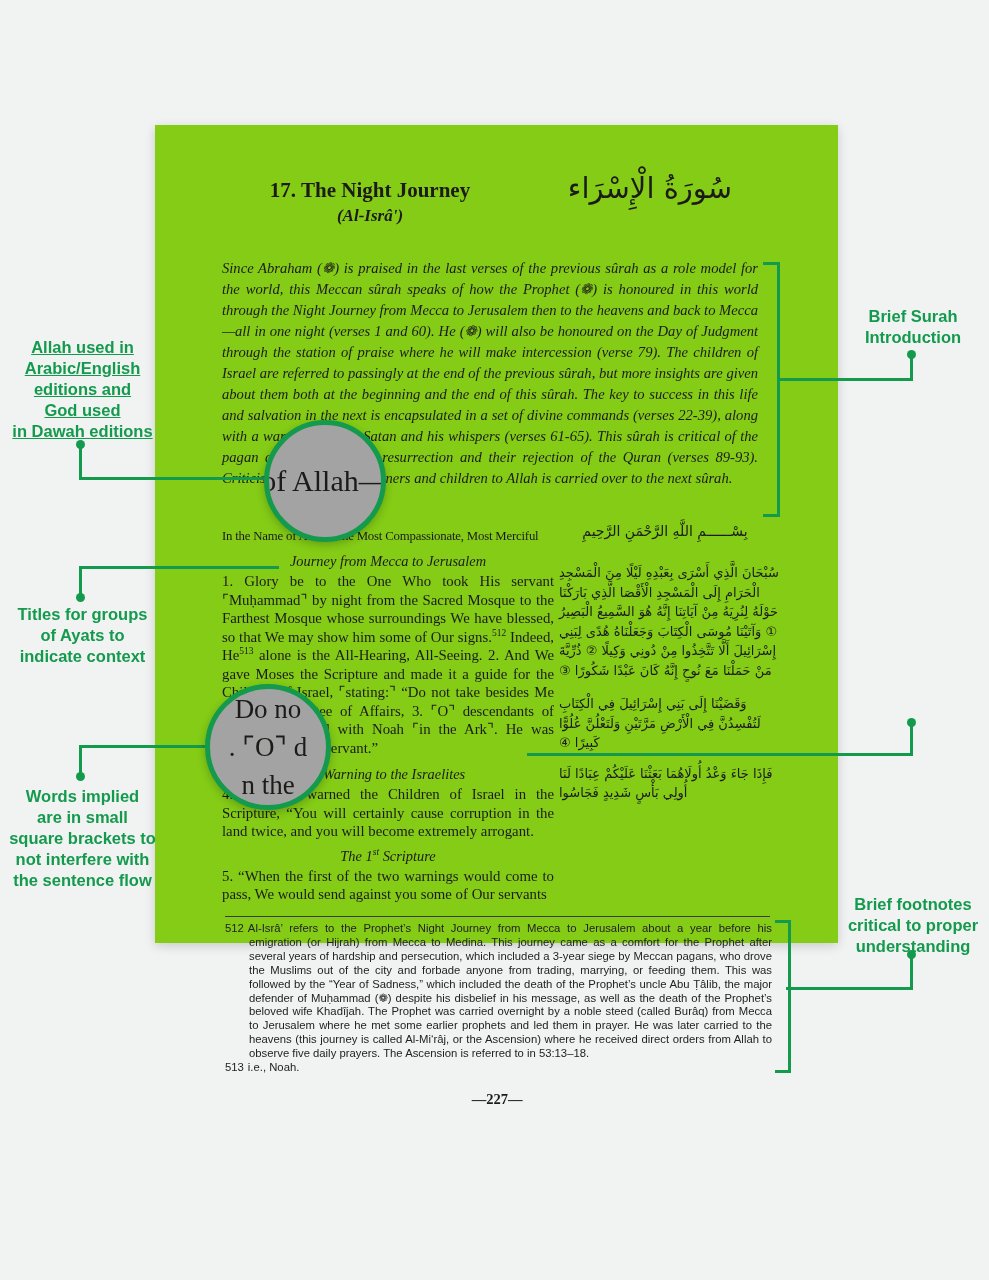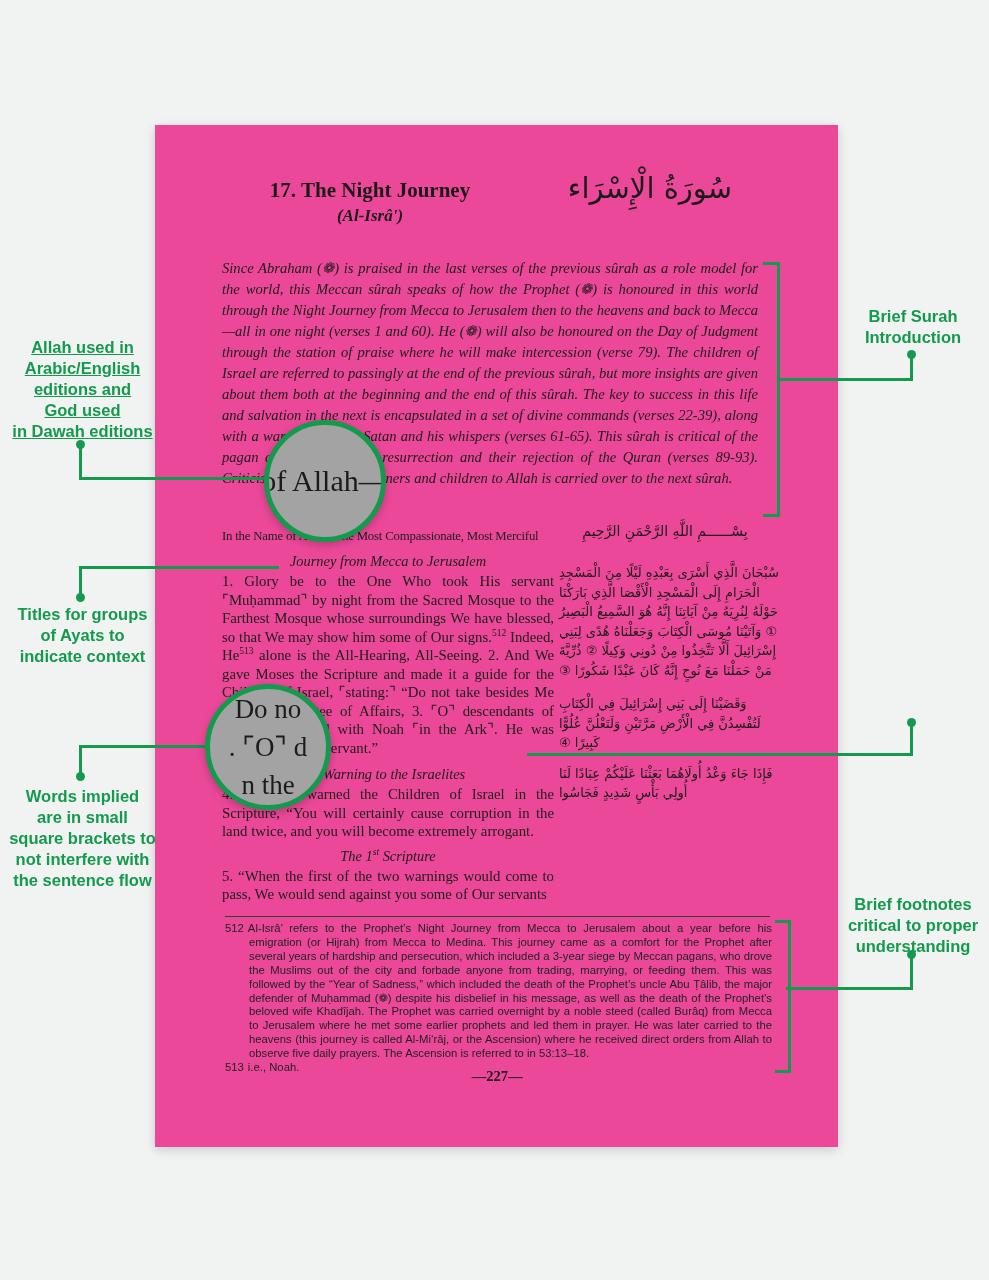--- a/index.html
+++ b/index.html
@@ -1,20 +1,20 @@
 <!DOCTYPE html>
 <html><head>
 <meta charset="utf-8">
 <style>
   html,body{margin:0;padding:0;}
   body{background:#e9eaea;font-family:"Liberation Sans","DejaVu Sans",sans-serif;}
   .canvas{position:relative;width:989px;height:1280px;background:#f1f2f2;overflow:hidden;}
 
   
-  .page{position:absolute;left:155px;top:125px;width:683px;height:1022px;background:#ec4899;
+  .page{position:absolute;left:155px;top:125px;width:683px;height:818px;background:#84cc16;
         box-shadow:0 3px 10px rgba(0,0,0,.16);z-index:1;color:#1c1b1a;}
   .arabic{font-family:"DejaVu Sans",sans-serif;direction:rtl;}
 
   .title-en{position:absolute;left:70px;top:52px;width:290px;text-align:center;
             font-family:"Liberation Serif",serif;font-weight:bold;font-size:21px;line-height:26px;}
   .title-translit{font-style:italic;font-size:17px;}
   .title-ar{position:absolute;left:405px;top:44px;width:180px;text-align:center;
             font-family:"DejaVu Sans",sans-serif;font-size:29px;line-height:38px;color:#1c1b1a;}
 
   .intro{position:absolute;left:67px;top:133px;width:536px;
@@ -38,21 +38,21 @@
   .ar-b2{margin-top:14px;}
   .ar-b3{margin-top:11px;}
   sup{font-size:9.5px;line-height:0;}
 
   .fn-rule{position:absolute;left:70px;top:791px;width:545px;height:1.4px;background:#3a3a3a;}
   .footnotes{position:absolute;left:70px;top:797px;width:547px;
              font-family:"Liberation Sans","DejaVu Sans",sans-serif;font-size:11.3px;line-height:13.9px;
              text-align:justify;color:#222;}
   .fn{margin:0;padding-left:24px;text-indent:-24px;}
   .fn-num{padding-right:4px;}
-  .pagenum{position:absolute;left:67px;top:943px;width:550px;text-align:center;
+  .pagenum{position:absolute;left:67px;top:966px;width:550px;text-align:center;
            font-family:"Liberation Serif",serif;font-weight:bold;font-size:14.5px;}
 
   
   .anno{position:absolute;color:#149a4d;font-weight:bold;font-size:16.5px;line-height:21px;
         text-align:center;white-space:pre-line;z-index:5;}
   .anno-small{font-size:12.3px;line-height:15px;display:block;}
   .line{position:absolute;background:#149a4d;z-index:4;}
   .dot{position:absolute;width:9px;height:9px;border-radius:50%;background:#149a4d;z-index:4;}
   .bracket{position:absolute;border:3px solid #149a4d;border-left:none;z-index:4;background:transparent;}
 

